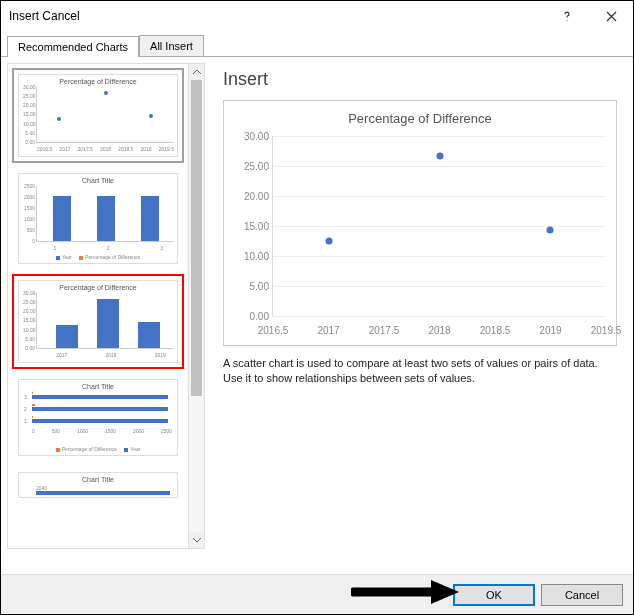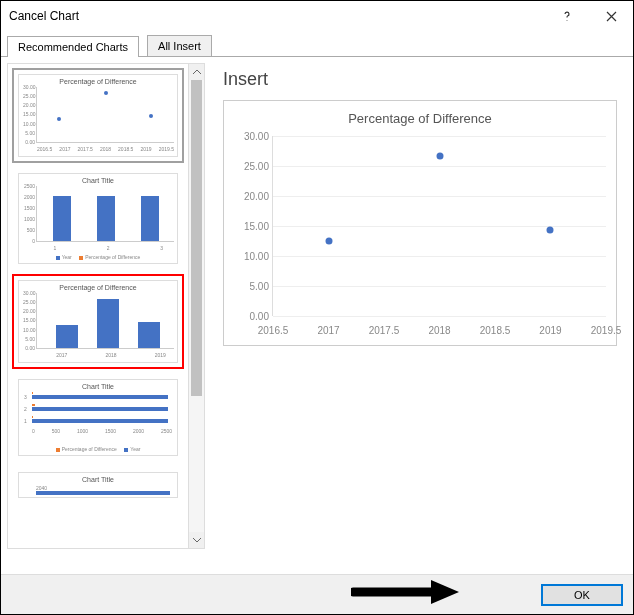--- a/index.html
+++ b/index.html
@@ -26,21 +26,21 @@
     width: 44px;
     height: 30px;
     display: flex;
     align-items: center;
     justify-content: center;
   }
   .titlebar .sys-btn svg { stroke: #333; }
   .tabs {
     display: flex;
     align-items: flex-end;
-    gap: 8px;
+    gap: 0;
     padding: 4px 6px 0 6px;
     border-bottom: 1px solid #aaa;
   }
   .tab {
     padding: 4px 10px;
     border: 1px solid #aaa;
     border-bottom: none;
     background: #fff;
     position: relative;
     top: 1px;
@@ -259,21 +259,21 @@
     position: absolute;
     left: 350px;
     bottom: 10px;
     pointer-events: none;
   }
 </style>
 </head>
 <body>
 
 <div class="titlebar">
-  <span class="title">Cancel Chart</span>
+  <span class="title">Insert Cancel</span>
   <div class="sys-btn">
     <svg width="12" height="12" viewBox="0 0 12 12">
         <path d="M4 4 a2 2 0 1 1 2.5 2 c-0.5 0.2-0.5 1-0.5 1.5 M6 10 v0.5" fill="none" stroke-width="1.2"></path>
       </svg>
   </div>
   <div class="sys-btn">
     <svg width="11" height="11" viewBox="0 0 11 11">
         <path d="M1 1 L10 10 M10 1 L1 10" stroke-width="1.2"></path>
       </svg>
   </div>
@@ -462,23 +462,25 @@
         <div class="big-xlabel" style="left:66.67%">2018.5</div>
         <div class="big-xlabel" style="left:83.33%">2019</div>
         <div class="big-xlabel" style="left:100%">2019.5</div>
 
         <div class="big-dot" style="left:16.67%;bottom:41.67%"></div>
         <div class="big-dot" style="left:50%;bottom:88.67%"></div>
         <div class="big-dot" style="left:83.33%;bottom:47.67%"></div>
       </div>
     </div>
 
+    <div class="desc">A scatter chart is used to compare at least two sets of values or pairs of data. Use it to show relationships between sets of values.</div>
   </div>
 </div>
 
 <div class="footer">
   <div class="btn primary">OK</div>
+  <div class="btn">Cancel</div>
 </div>
 
 <svg class="arrow" width="110" height="24">
   <line x1="2" y1="12" x2="84" y2="12" stroke="#000" stroke-width="9" stroke-linecap="round"></line>
   <polygon points="80,0 108,12 80,24" fill="#000"></polygon>
 </svg>
 
 </body></html>

